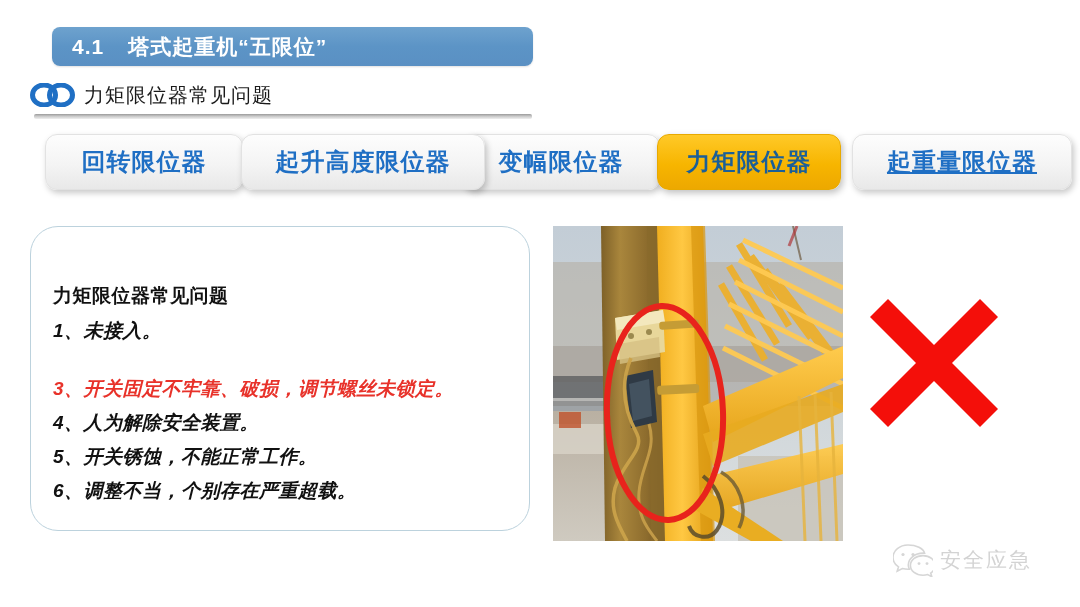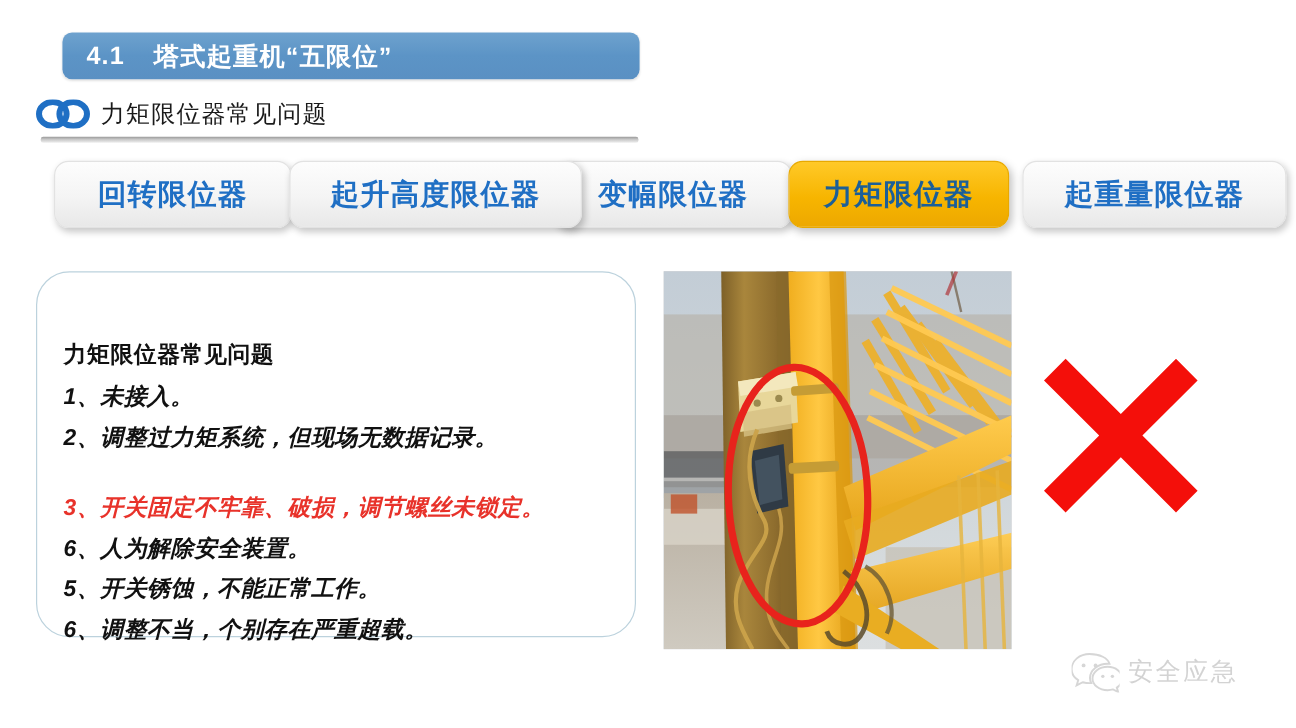--- a/index.html
+++ b/index.html
@@ -211,32 +211,31 @@
   </div>
   <div class="tab" style="left: 462px; width: 198px;">
     <span>变幅限位器</span>
   </div>
   <div class="tab" style="left: 241px; width: 244px;">
     <span>起升高度限位器</span>
   </div>
   <div class="tab active" style="left: 657px; width: 184px;">
     <span>力矩限位器</span>
   </div>
-  <div class="tab" style="left: 852px; width: 220px;">
+  <div class="tab" style="left: 852px; width: 220px; text-decoration: underline;">
     <span>起重量限位器</span>
   </div>
 </div>
 
 <div class="content-card">
   <div class="issue-list">
     <div class="issue-heading">力矩限位器常见问题</div>
     <div class="issue-item">1、未接入。</div>
-    <div class="issue-item">2、调整过力矩系统，但现场无数据记录。</div>
     <div class="issue-item warn" style="color: rgb(232, 50, 42);">3、开关固定不牢靠、破损，调节螺丝未锁定。</div>
-    <div class="issue-item">6、人为解除安全装置。</div>
+    <div class="issue-item">4、人为解除安全装置。</div>
     <div class="issue-item">5、开关锈蚀，不能正常工作。</div>
     <div class="issue-item">6、调整不当，个别存在严重超载。</div>
   </div>
 </div>
 
 <div class="photo-frame">
   <svg class="photo-canvas" viewBox="0 0 290 315" preserveAspectRatio="none" xmlns="http://www.w3.org/2000/svg">
     <defs>
       <linearGradient id="skyG" x1="0" y1="0" x2="0" y2="1">
         <stop offset="0%" stop-color="#c3cdd6"></stop>

